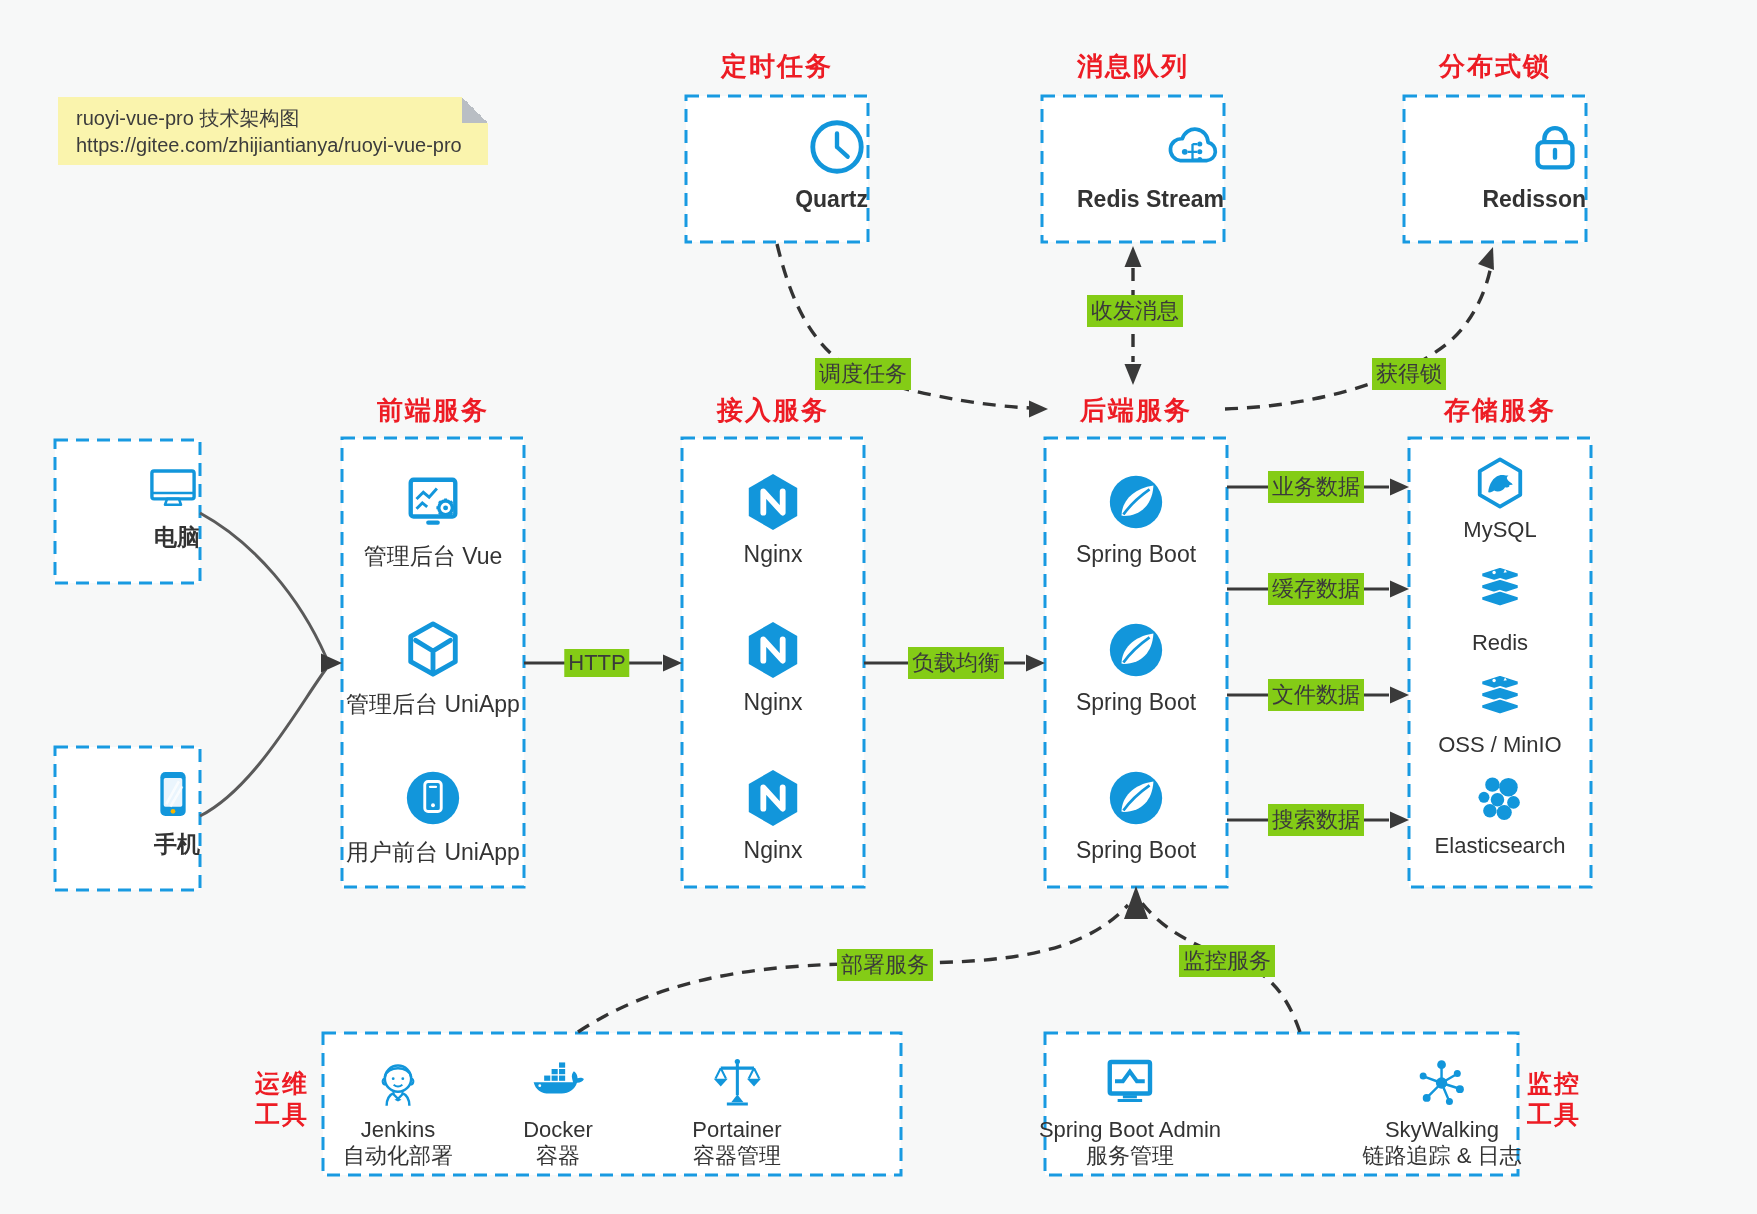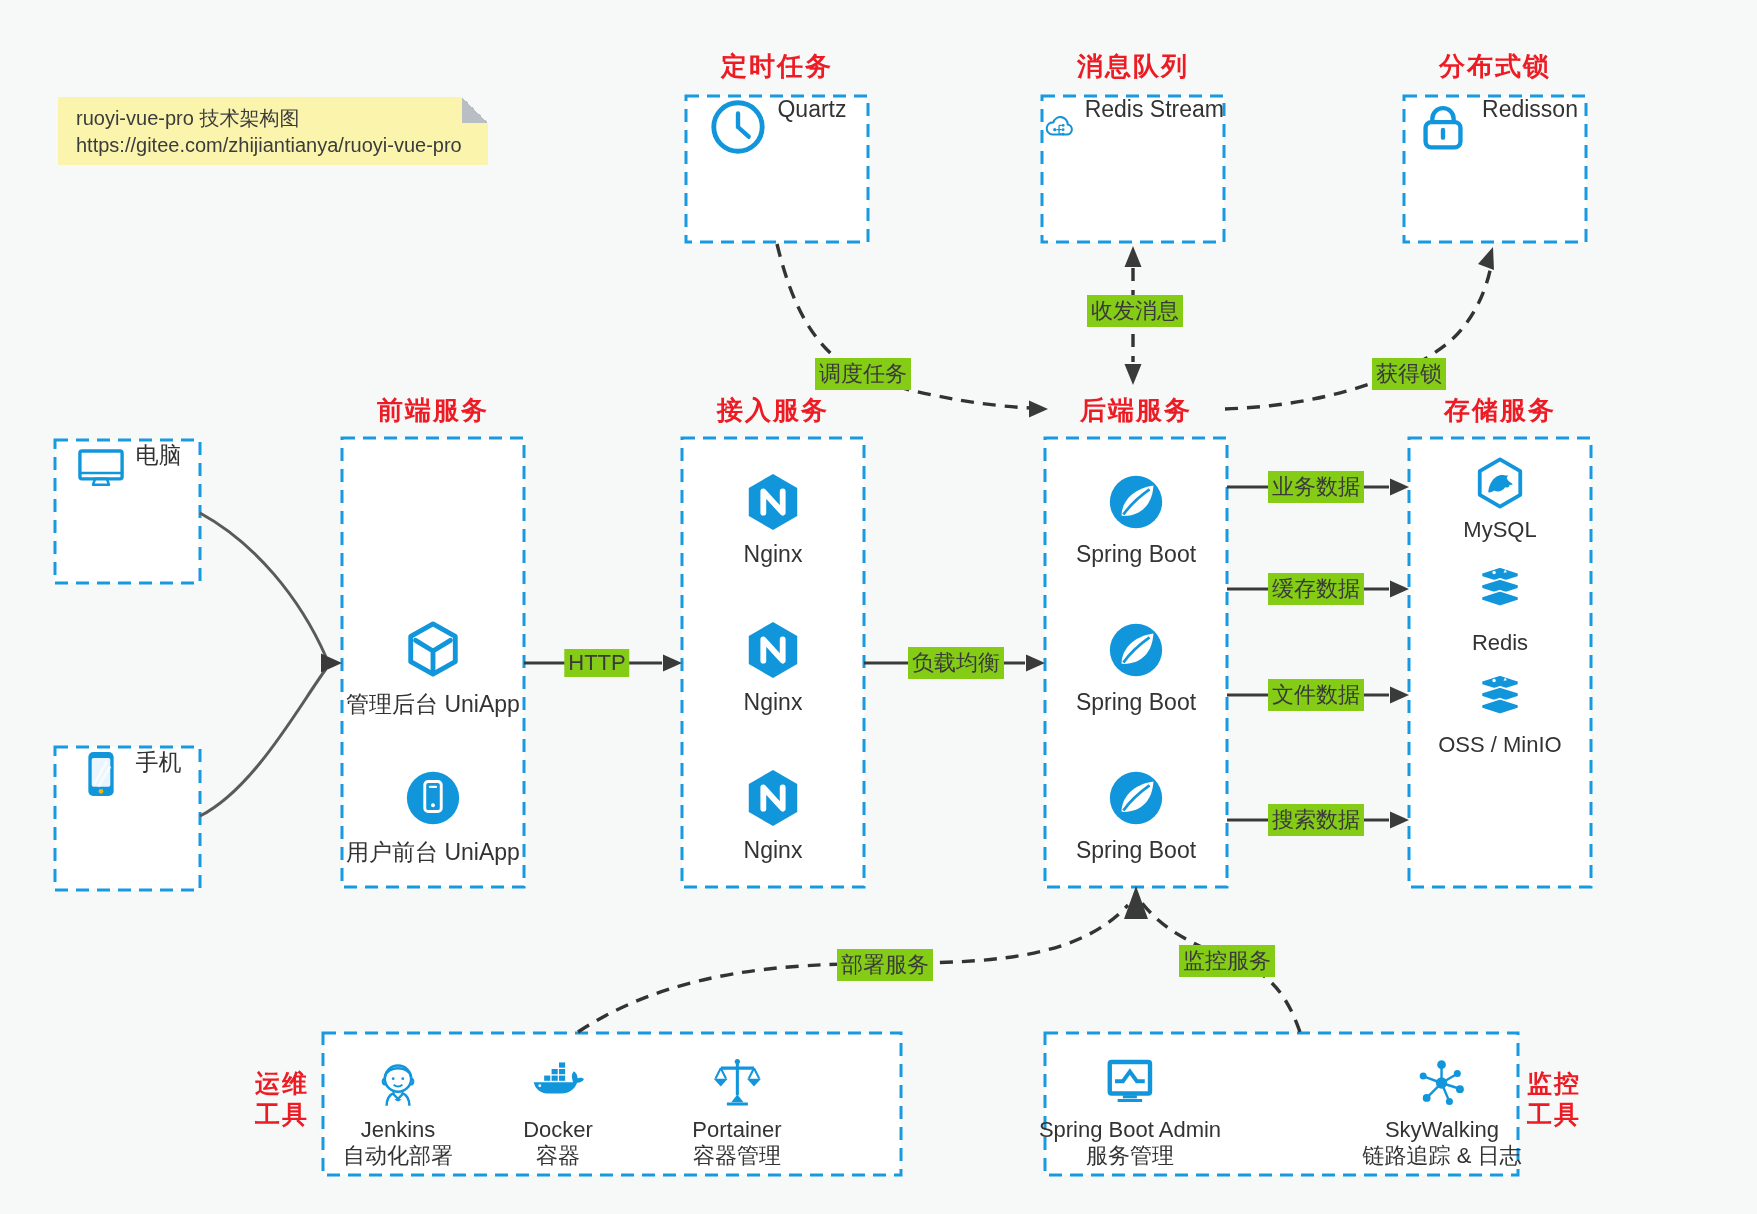--- a/index.html
+++ b/index.html
@@ -12,22 +12,22 @@
   .overlay{position:absolute;left:0;top:0;pointer-events:none;}
   .dbox{fill:#ffffff;stroke:var(--border);stroke-width:3;stroke-dasharray:13 8;}
   .sline{stroke:var(--edge);stroke-width:3;fill:none;}
   .ah{fill:var(--edge);stroke:none;}
   .ccurve{stroke:#5a5a5a;stroke-width:3;fill:none;}
   .dcurve{stroke:#333;stroke-width:3.4;fill:none;stroke-dasharray:13 9;}
   .rtitle{position:absolute;transform:translateX(-50%);font-size:26px;font-weight:bold;
           color:var(--red);white-space:nowrap;letter-spacing:2px;}
   .sidetitle{position:absolute;transform:translateX(-50%);font-size:25px;font-weight:bold;
           color:var(--red);white-space:nowrap;text-align:center;line-height:31px;letter-spacing:2px;}
-  .gbox{position:absolute;display:flex;flex-direction:row;align-items:flex-start;
-        justify-content:center;gap:8px;padding-bottom:10px;box-sizing:border-box;}
+  .gbox{position:absolute;display:flex;flex-direction:column;align-items:flex-end;
+        justify-content:center;gap:8px;padding-bottom:10px;box-sizing:border-box;font-weight:bold;}
   .colbox{position:absolute;}
   .col-item{position:absolute;left:0;width:100%;display:flex;flex-direction:column;
             align-items:center;gap:8px;}
   .b-item{position:absolute;transform:translateX(-50%);display:flex;flex-direction:column;
           align-items:center;gap:6px;white-space:nowrap;}
   .nlabel{font-size:23px;color:var(--text);white-space:nowrap;}
   .slabel{font-size:22px;color:var(--text);white-space:nowrap;line-height:26px;text-align:center;}
   .elabel{position:absolute;transform:translate(-50%,-50%);background:#84cc16;
           padding:1px 4px;font-size:22px;color:var(--edge);white-space:nowrap;}
   .ic{color:var(--accent);display:block;}
@@ -265,20 +265,26 @@
       </svg>
     <div class="nlabel">手机</div>
   </div>
 
   <div class="rtitle" style="left:433px;top:393px">前端服务</div>
   <div class="rtitle" style="left:773px;top:393px">接入服务</div>
   <div class="rtitle" style="left:1136px;top:393px">后端服务</div>
   <div class="rtitle" style="left:1500px;top:393px">存储服务</div>
 
   <div class="colbox" style="left:342px;top:438px;width:182px;height:449px">
+    <div class="col-item" style="top:33px">
+      <svg class="ic ic62">
+          <use href="#i-adminvue"></use>
+        </svg>
+      <div class="nlabel">管理后台 Vue</div>
+    </div>
     <div class="col-item" style="top:181px">
       <svg class="ic ic62">
           <use href="#i-unicube"></use>
         </svg>
       <div class="nlabel">管理后台 UniApp</div>
     </div>
     <div class="col-item" style="top:329px">
       <svg class="ic ic62">
           <use href="#i-userapp"></use>
         </svg>
@@ -339,20 +345,26 @@
       <svg class="ic ic54">
           <use href="#i-redis"></use>
         </svg>
       <div class="slabel">Redis</div>
     </div>
     <div class="col-item" style="top:232px;">
       <svg class="ic ic54">
           <use href="#i-redis"></use>
         </svg>
       <div class="slabel">OSS / MinIO</div>
+    </div>
+    <div class="col-item" style="top:334px;gap:7px">
+      <svg class="ic ic54">
+          <use href="#i-es"></use>
+        </svg>
+      <div class="slabel">Elasticsearch</div>
     </div>
   </div>
 
   <div class="sidetitle" style="left:282px;top:1068px">
     <div>运维</div>
     <div>工具</div>
   </div>
   <div class="colbox" style="left:323px;top:1033px;width:578px;height:142px">
     <div class="b-item" style="left:75px;top:22px">
       <svg class="ic ic56">

